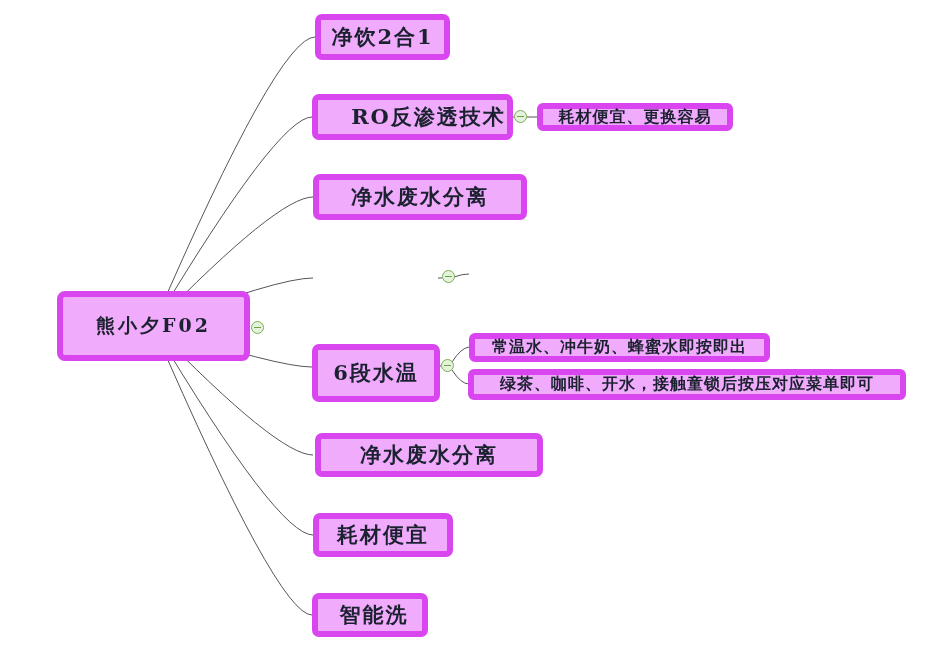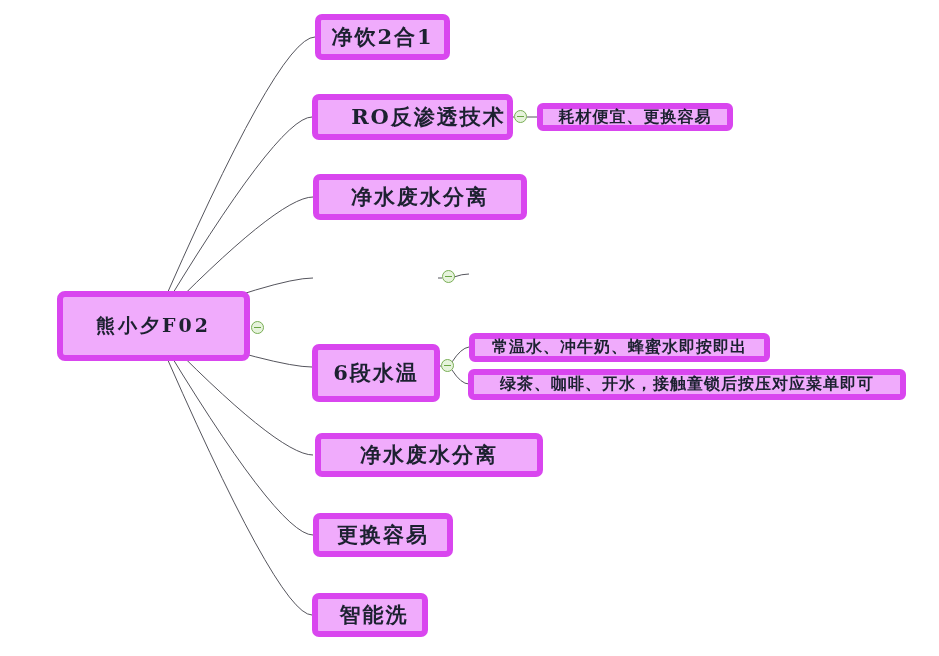--- a/index.html
+++ b/index.html
@@ -96,17 +96,17 @@
 
   <div class="node branch-node" style="left:312px;top:344px;width:128px;height:58px;">6段水温</div>
   <div class="collapse" style="left:441px;top:359px;">
     <span class="minus"></span>
   </div>
   <div class="node sub-node" style="left:469px;top:333px;width:301px;height:29px;">常温水、冲牛奶、蜂蜜水即按即出</div>
   <div class="node sub-node" style="left:468px;top:369px;width:438px;height:31px;">绿茶、咖啡、开水，接触童锁后按压对应菜单即可</div>
 
   <div class="node branch-node" style="left:315px;top:433px;width:228px;height:44px;">净水废水分离</div>
 
-  <div class="node branch-node" style="left:313px;top:513px;width:140px;height:44px;">更换容易</div>
+  <div class="node branch-node" style="left:313px;top:513px;width:140px;height:44px;">耗材便宜</div>
 
   <div class="node branch-node" style="left:312px;top:593px;width:116px;height:44px;padding-left:8px;">智能洗</div>
 
 </div>
 
 </body></html>

